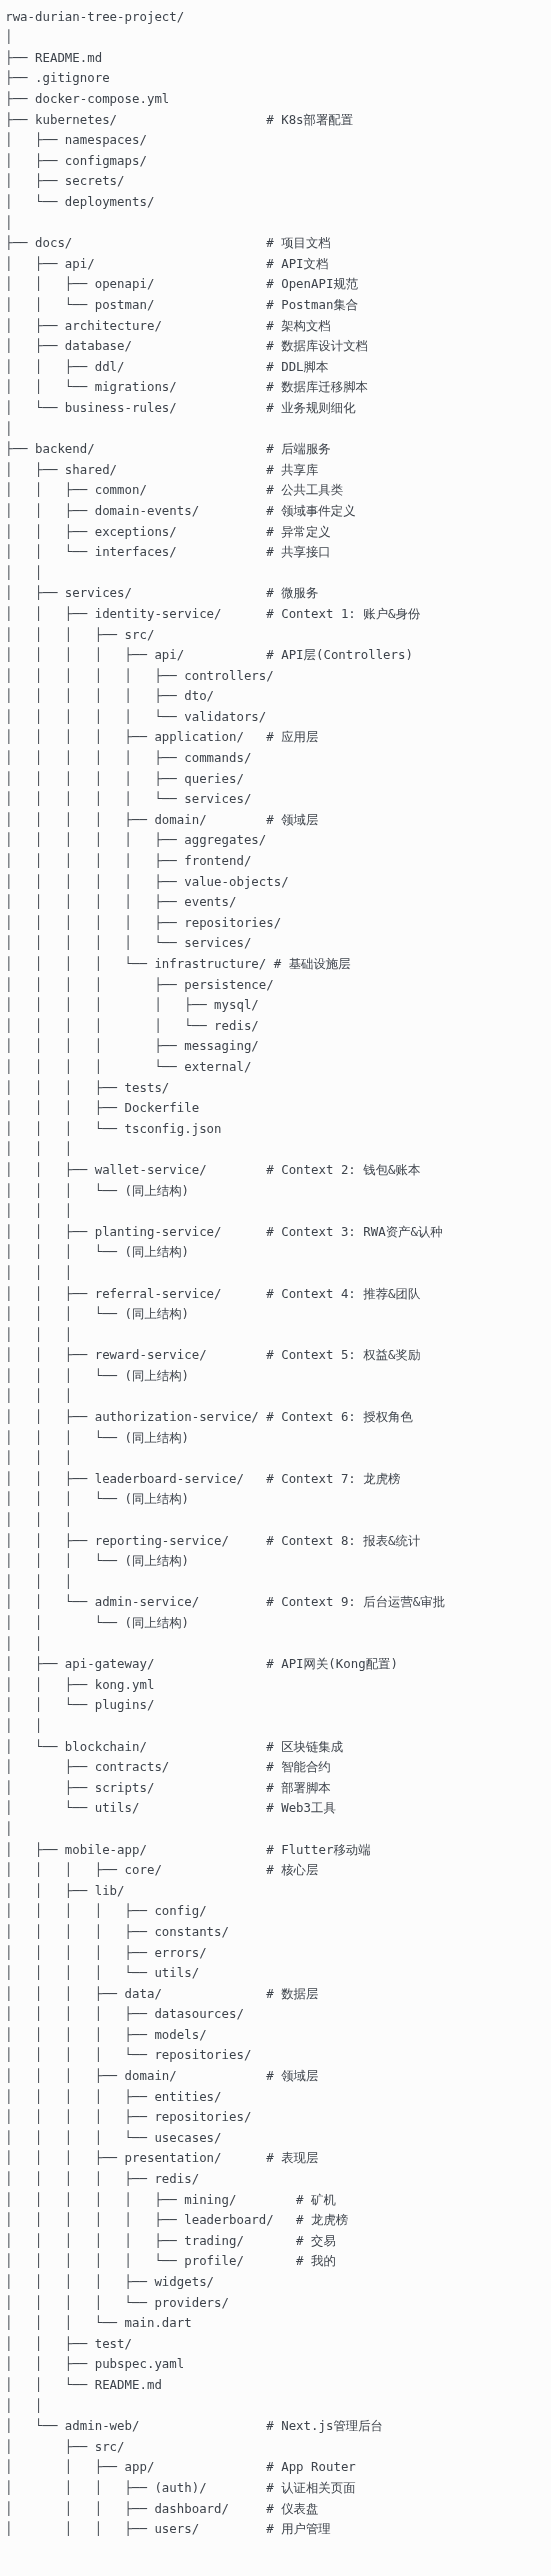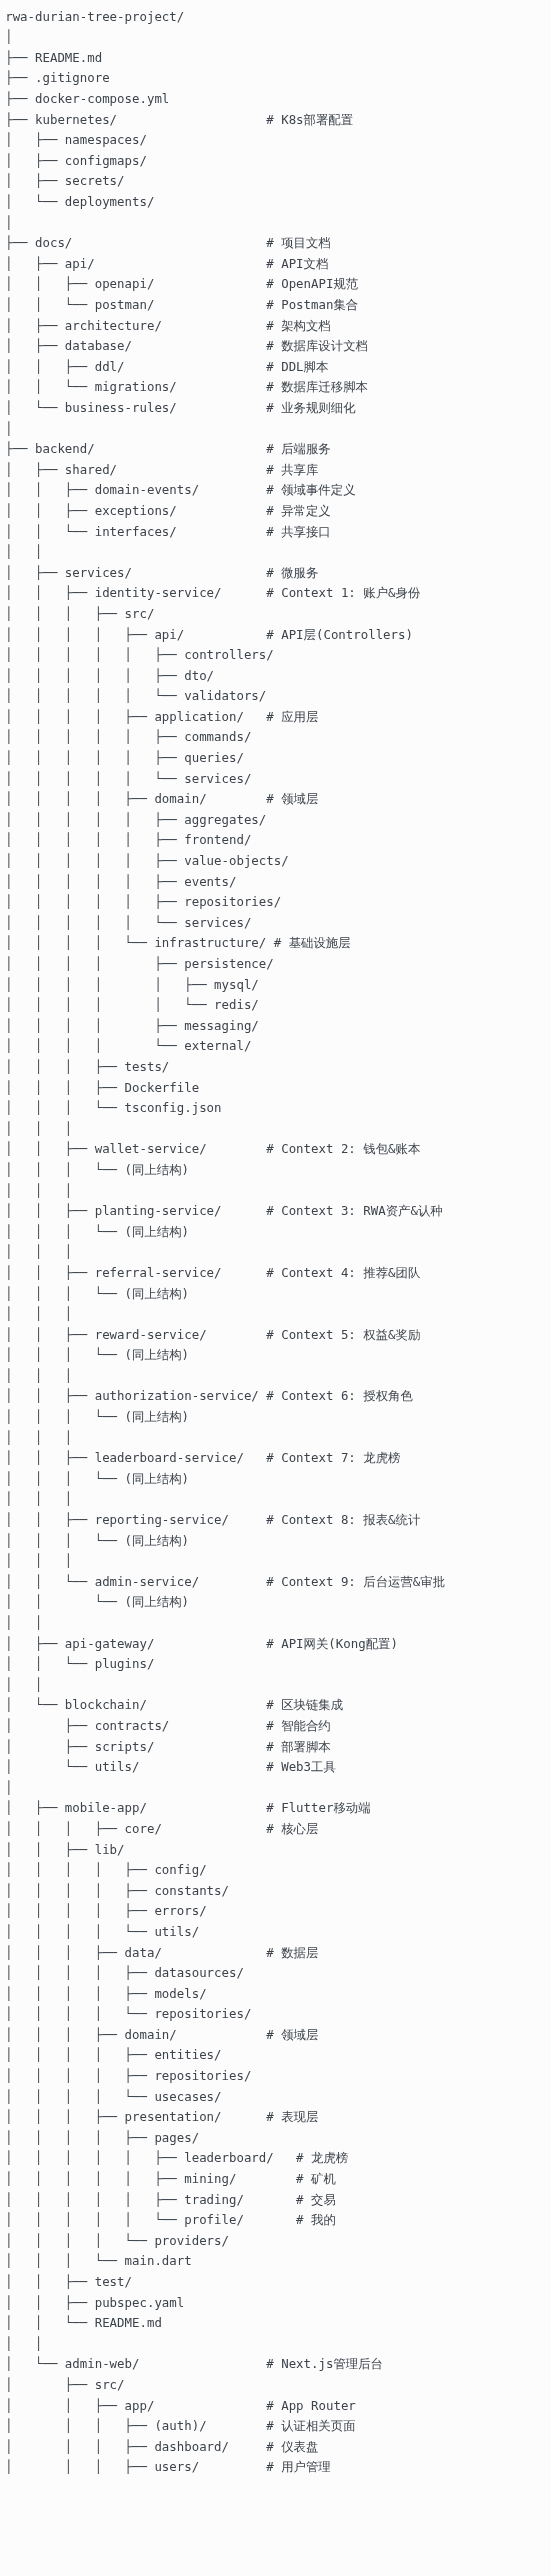--- a/index.html
+++ b/index.html
@@ -47,20 +47,21 @@
       <div class="tree-line">│   │   ├── openapi/               # OpenAPI规范</div>
       <div class="tree-line">│   │   └── postman/               # Postman集合</div>
       <div class="tree-line">│   ├── architecture/              # 架构文档</div>
       <div class="tree-line">│   ├── database/                  # 数据库设计文档</div>
       <div class="tree-line">│   │   ├── ddl/                   # DDL脚本</div>
       <div class="tree-line">│   │   └── migrations/            # 数据库迁移脚本</div>
       <div class="tree-line">│   └── business-rules/            # 业务规则细化</div>
       <div class="tree-line">│</div>
       <div class="tree-line">├── backend/                       # 后端服务</div>
       <div class="tree-line">│   ├── shared/                    # 共享库</div>
+      <div class="tree-line">│   │   ├── common/                # 公共工具类</div>
       <div class="tree-line">│   │   ├── domain-events/         # 领域事件定义</div>
       <div class="tree-line">│   │   ├── exceptions/            # 异常定义</div>
       <div class="tree-line">│   │   └── interfaces/            # 共享接口</div>
       <div class="tree-line">│   │</div>
       <div class="tree-line">│   ├── services/                  # 微服务</div>
       <div class="tree-line">│   │   ├── identity-service/      # Context 1: 账户&amp;身份</div>
       <div class="tree-line">│   │   │   ├── src/</div>
       <div class="tree-line">│   │   │   │   ├── api/           # API层(Controllers)</div>
       <div class="tree-line">│   │   │   │   │   ├── controllers/</div>
       <div class="tree-line">│   │   │   │   │   ├── dto/</div>
@@ -104,20 +105,21 @@
       <div class="tree-line">│   │   ├── leaderboard-service/   # Context 7: 龙虎榜</div>
       <div class="tree-line">│   │   │   └── (同上结构)</div>
       <div class="tree-line">│   │   │</div>
       <div class="tree-line">│   │   ├── reporting-service/     # Context 8: 报表&amp;统计</div>
       <div class="tree-line">│   │   │   └── (同上结构)</div>
       <div class="tree-line">│   │   │</div>
       <div class="tree-line">│   │   └── admin-service/         # Context 9: 后台运营&amp;审批</div>
       <div class="tree-line">│   │       └── (同上结构)</div>
       <div class="tree-line">│   │</div>
       <div class="tree-line">│   ├── api-gateway/               # API网关(Kong配置)</div>
+      <div class="tree-line">│   │   ├── kong.yml</div>
       <div class="tree-line">│   │   └── plugins/</div>
       <div class="tree-line">│   │</div>
       <div class="tree-line">│   └── blockchain/                # 区块链集成</div>
       <div class="tree-line">│       ├── contracts/             # 智能合约</div>
       <div class="tree-line">│       ├── scripts/               # 部署脚本</div>
       <div class="tree-line">│       └── utils/                 # Web3工具</div>
       <div class="tree-line">│</div>
       <div class="tree-line">│   ├── mobile-app/                # Flutter移动端</div>
       <div class="tree-line">│   │   │   ├── core/              # 核心层</div>
       <div class="tree-line">│   │   ├── lib/</div>
@@ -127,25 +129,26 @@
       <div class="tree-line">│   │   │   │   └── utils/</div>
       <div class="tree-line">│   │   │   ├── data/              # 数据层</div>
       <div class="tree-line">│   │   │   │   ├── datasources/</div>
       <div class="tree-line">│   │   │   │   ├── models/</div>
       <div class="tree-line">│   │   │   │   └── repositories/</div>
       <div class="tree-line">│   │   │   ├── domain/            # 领域层</div>
       <div class="tree-line">│   │   │   │   ├── entities/</div>
       <div class="tree-line">│   │   │   │   ├── repositories/</div>
       <div class="tree-line">│   │   │   │   └── usecases/</div>
       <div class="tree-line">│   │   │   ├── presentation/      # 表现层</div>
-      <div class="tree-line">│   │   │   │   ├── pages/</div>
+      <div class="tree-line">│   │   │   │   ├── redis/</div>
+      <div class="tree-line">│   │   │   │   │   ├── mining/        # 矿机</div>
       <div class="tree-line">│   │   │   │   │   ├── leaderboard/   # 龙虎榜</div>
-      <div class="tree-line">│   │   │   │   │   ├── mining/        # 矿机</div>
       <div class="tree-line">│   │   │   │   │   ├── trading/       # 交易</div>
       <div class="tree-line">│   │   │   │   │   └── profile/       # 我的</div>
+      <div class="tree-line">│   │   │   │   ├── widgets/</div>
       <div class="tree-line">│   │   │   │   └── providers/</div>
       <div class="tree-line">│   │   │   └── main.dart</div>
       <div class="tree-line">│   │   ├── test/</div>
       <div class="tree-line">│   │   ├── pubspec.yaml</div>
       <div class="tree-line">│   │   └── README.md</div>
       <div class="tree-line">│   │</div>
       <div class="tree-line">│   └── admin-web/                 # Next.js管理后台</div>
       <div class="tree-line">│       ├── src/</div>
       <div class="tree-line">│       │   ├── app/               # App Router</div>
       <div class="tree-line">│       │   │   ├── (auth)/        # 认证相关页面</div>

